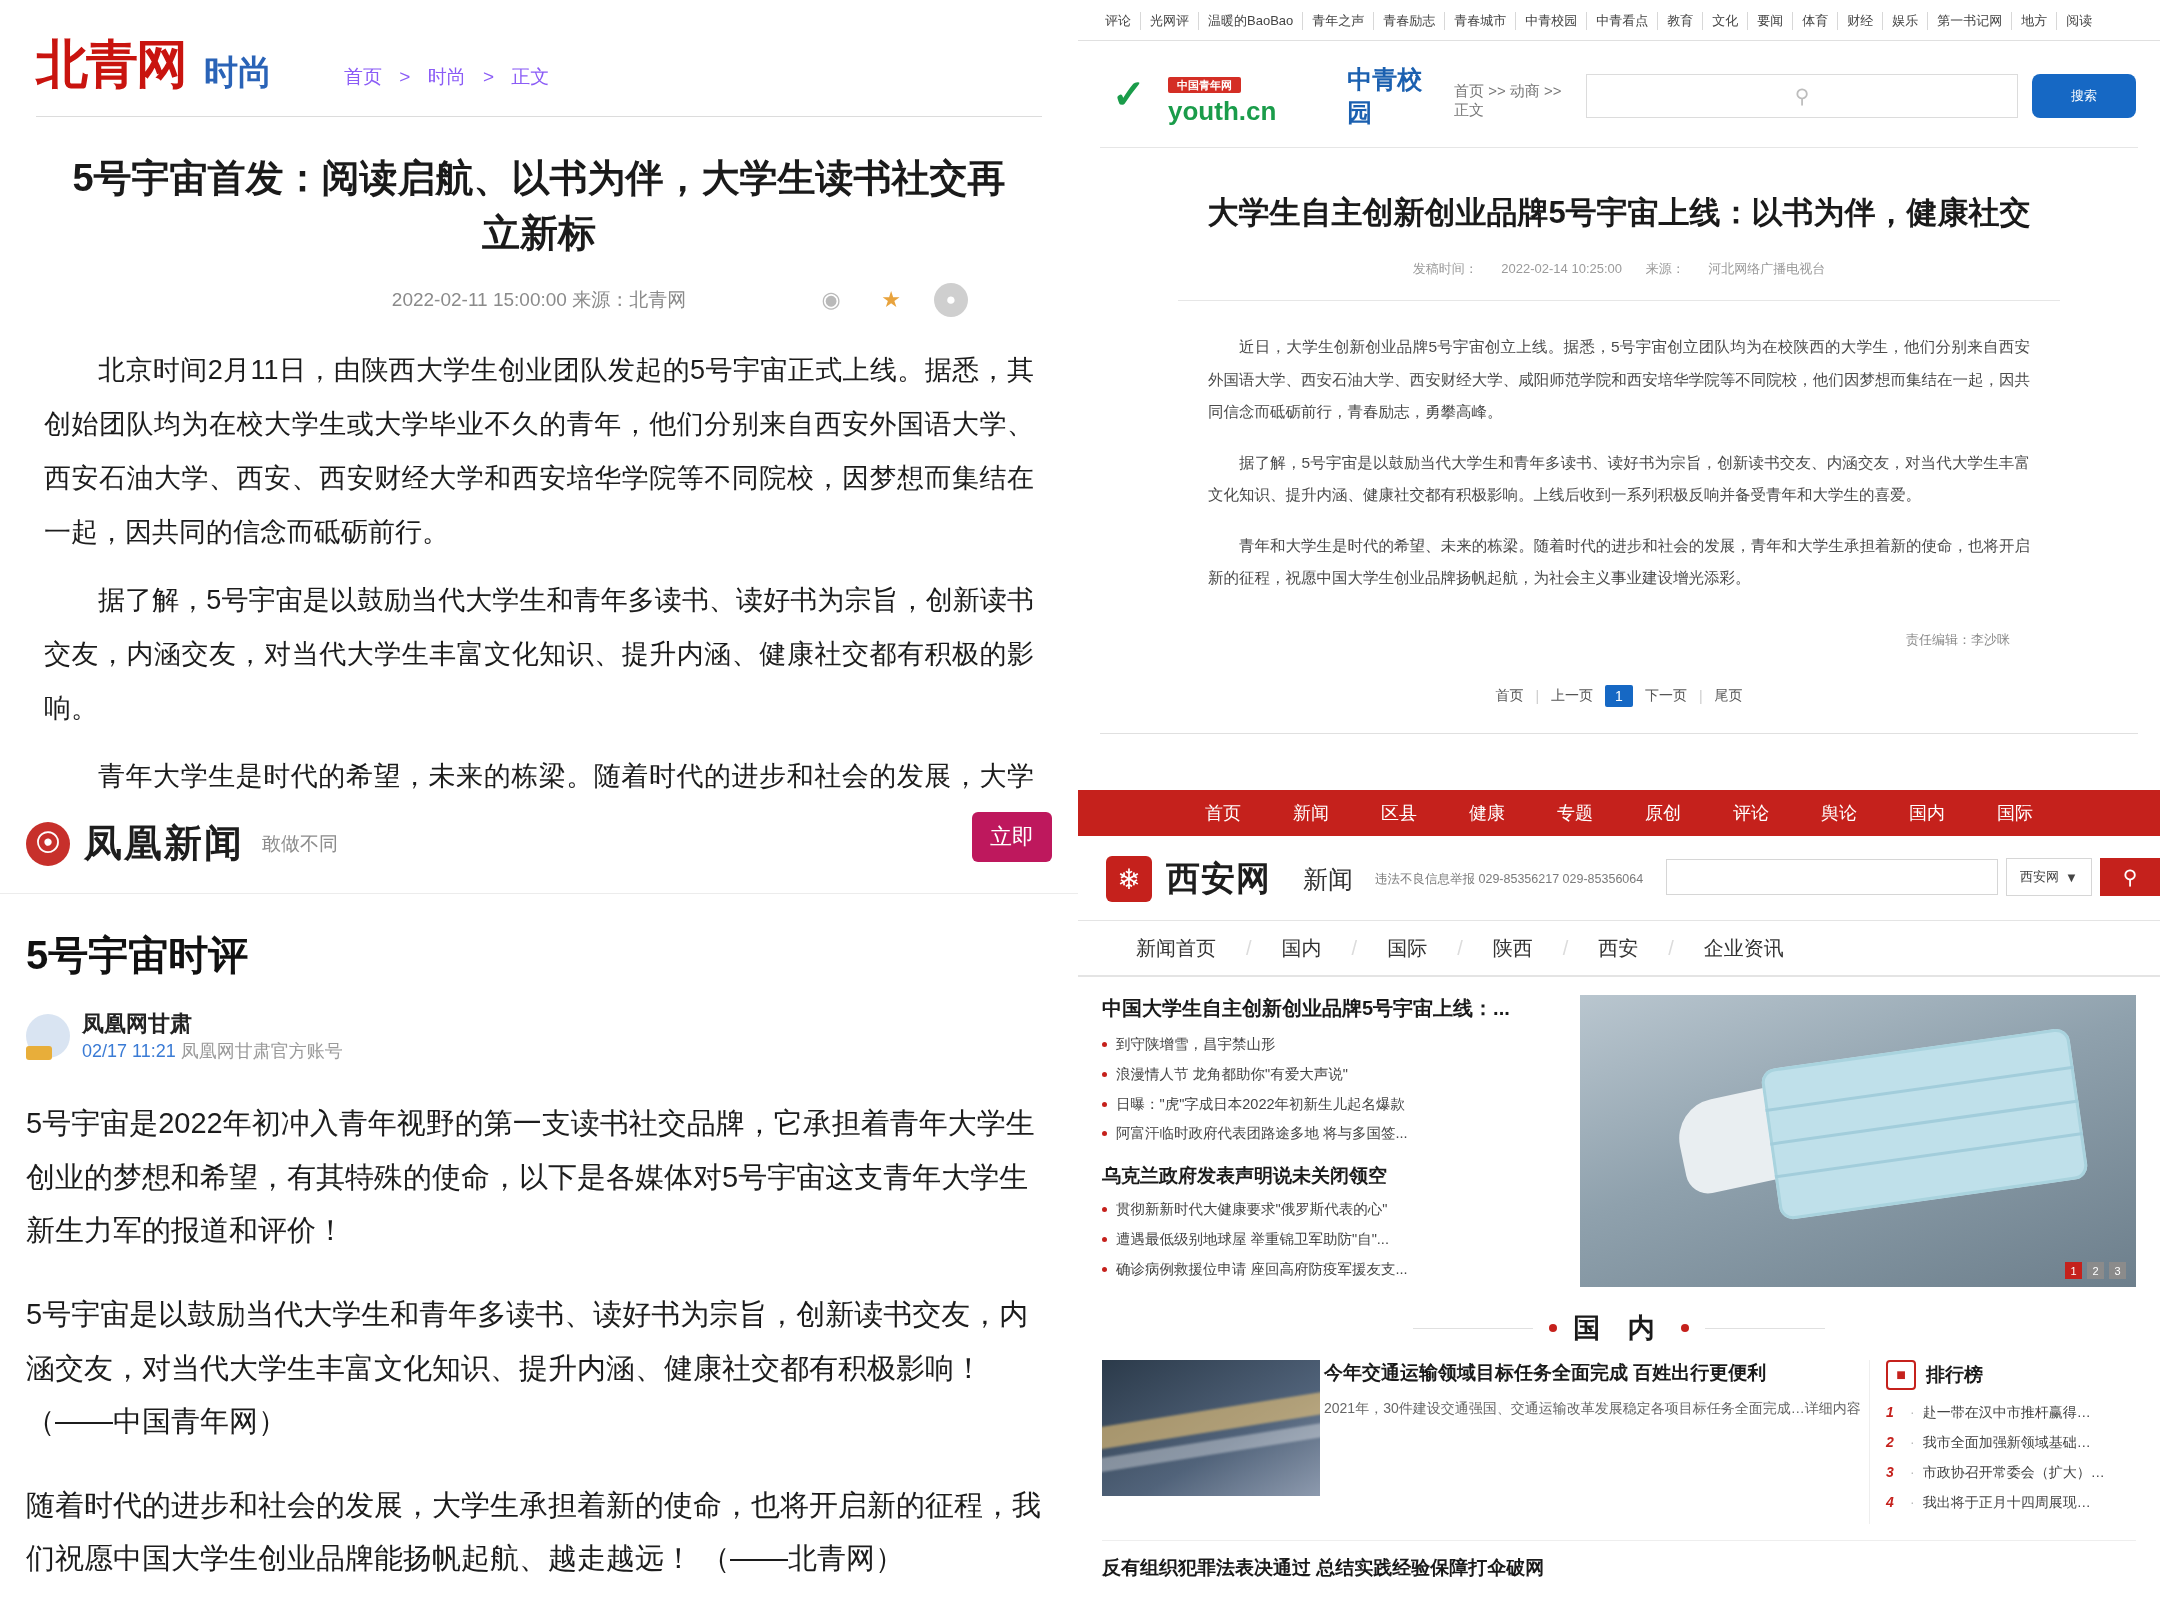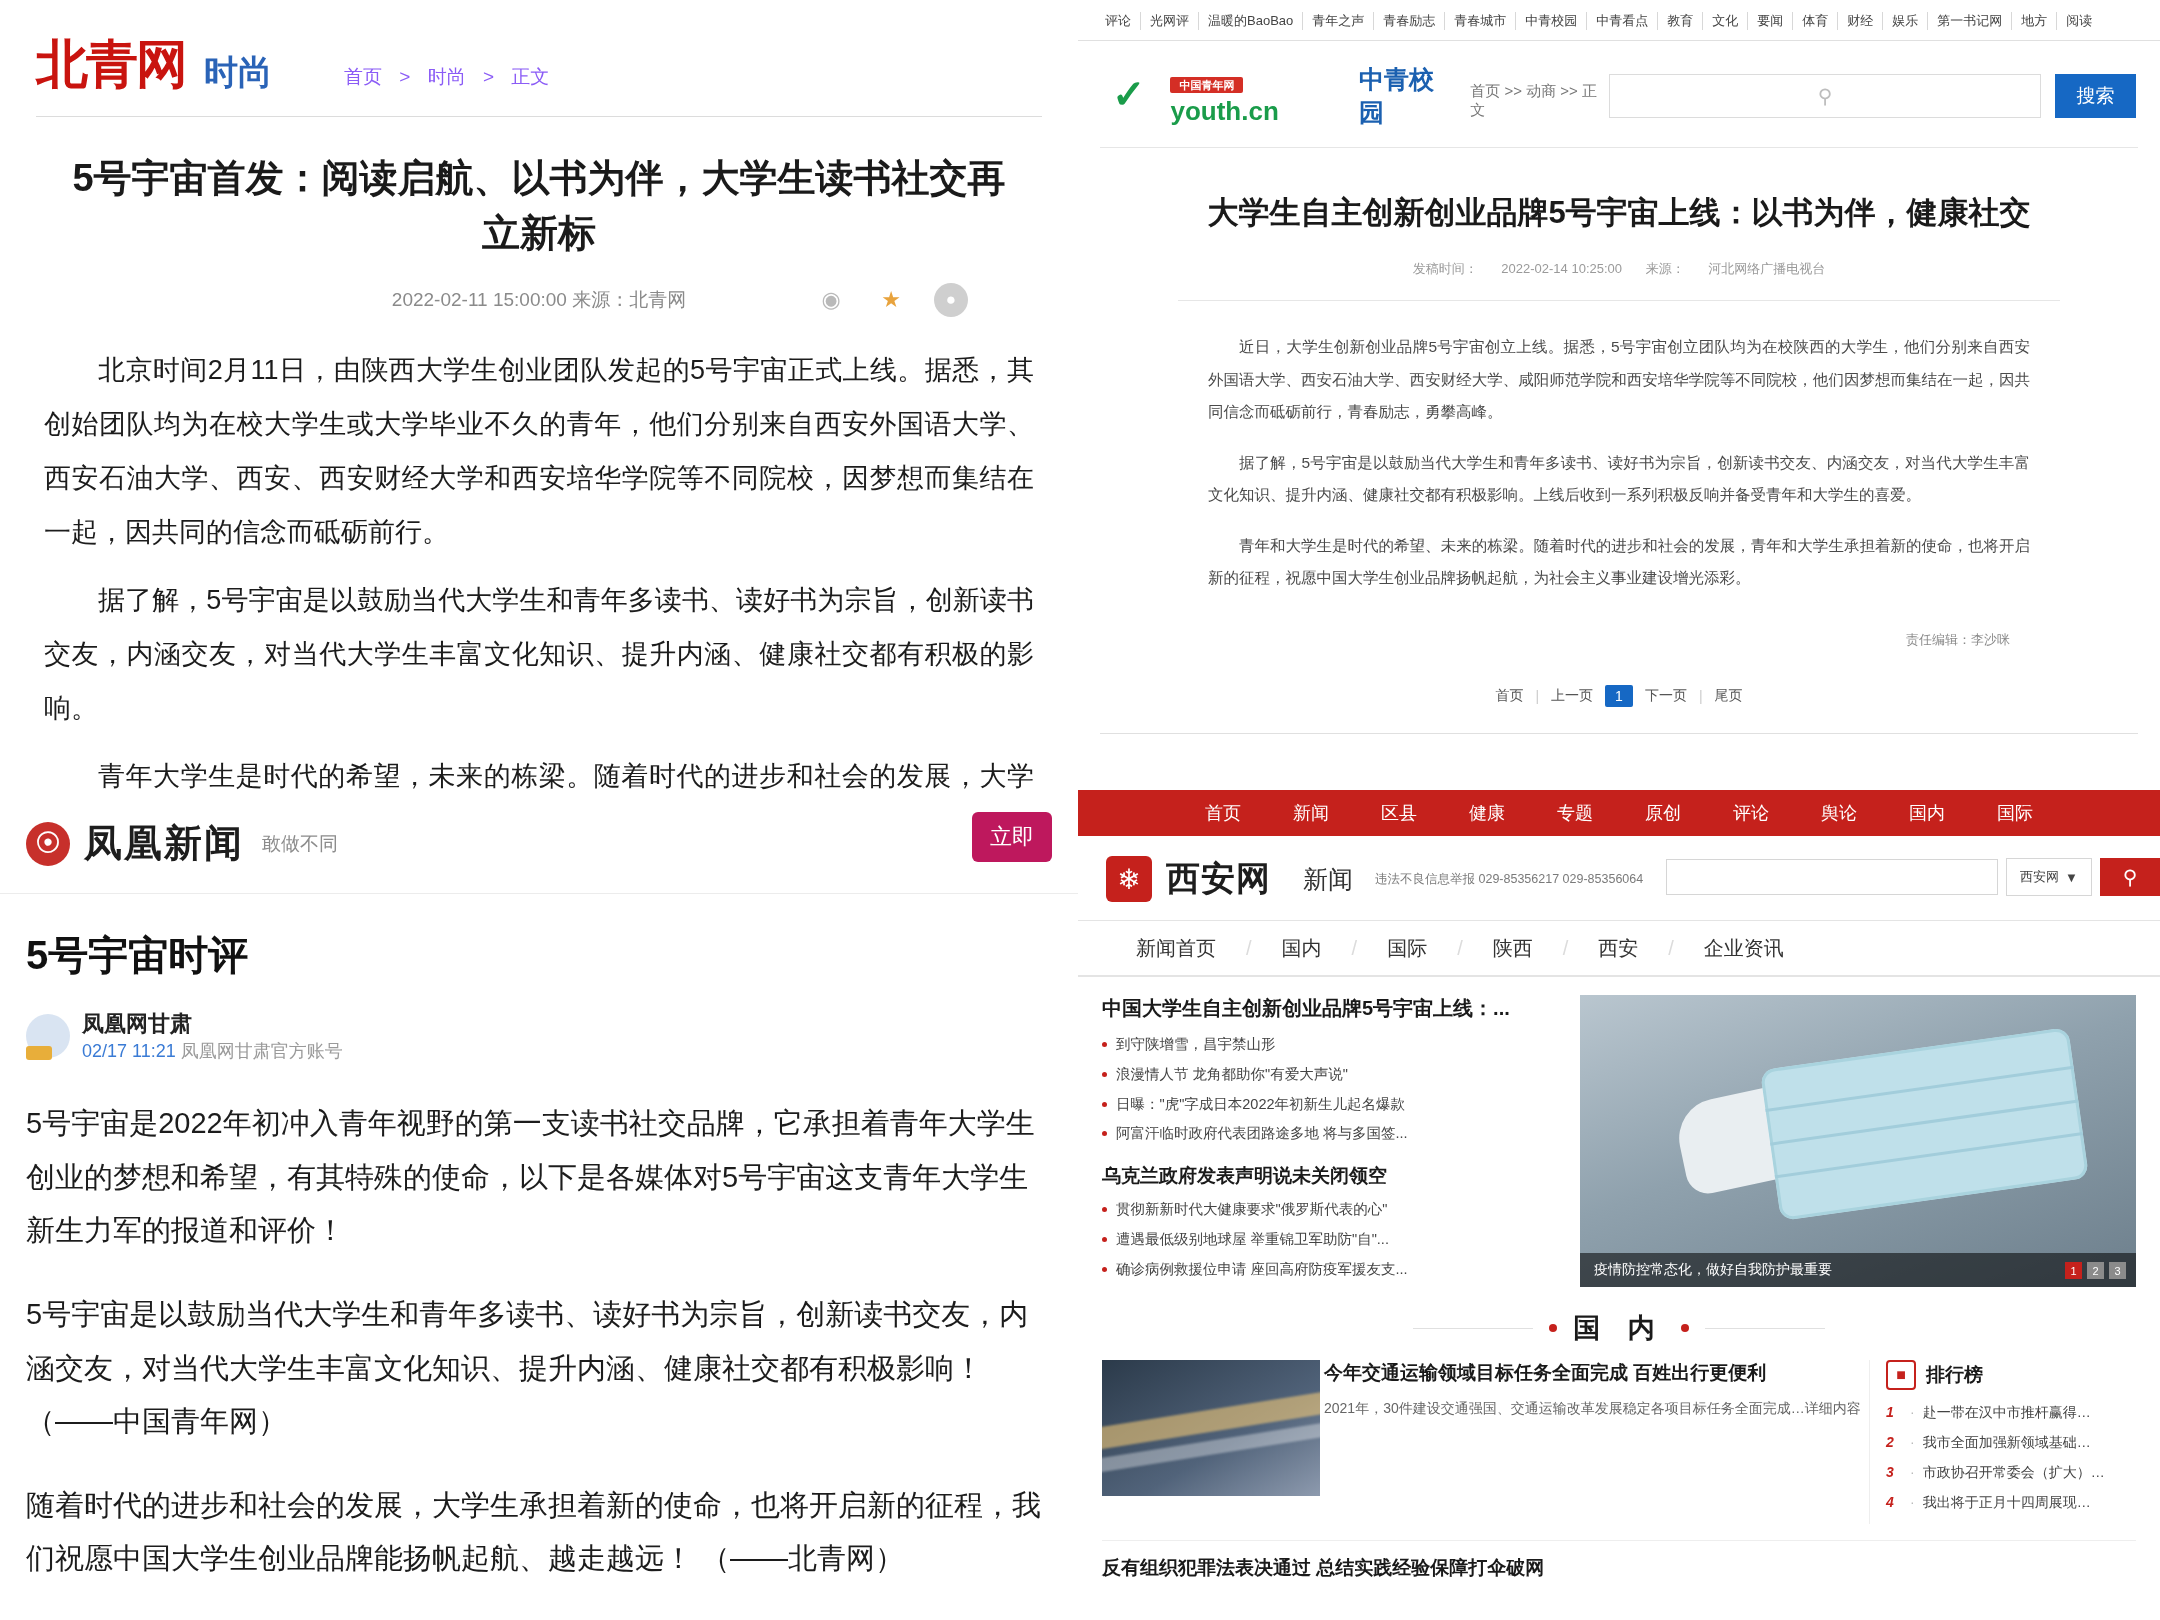--- a/index.html
+++ b/index.html
@@ -37,21 +37,21 @@
   #p2 .topnav .it:last-child{border-right:none;}
   #p2 .navline{height:1px;background:#e0e0e0;}
   #p2 .brandrow{display:flex;align-items:center;padding:22px 24px 18px 34px;gap:12px;}
   #p2 .yicon{width:52px;height:44px;color:#1a9c4a;font-size:40px;line-height:40px;font-weight:bold;}
   #p2 .ylogo{font-size:26px;color:#1a9c4a;font-weight:bold;letter-spacing:0px;}
   #p2 .redbox{background:#d42e25;color:#fff;font-size:11px;padding:2px 9px;border-radius:2px;margin-right:2px;}
   #p2 .site{font-size:25px;color:#1b60b0;font-weight:bold;margin-left:6px;}
   #p2 .bcrumb{font-size:15px;color:#777;margin-left:10px;margin-top:10px;}
   #p2 .searchwrap{margin-left:auto;display:flex;align-items:center;gap:14px;}
   #p2 .sbox{width:430px;height:42px;border:1px solid #dcdcdc;background:#fff;display:flex;align-items:center;justify-content:center;color:#bdbdbd;font-size:20px;}
-  #p2 .sbtn{width:81px;height:44px;background:#1668c4;color:#fff;font-size:19px;display:flex;align-items:center;justify-content:center;border-radius:0;}
+  #p2 .sbtn{width:104px;height:44px;background:#1668c4;color:#fff;font-size:13px;display:flex;align-items:center;justify-content:center;border-radius:8px;}
   #p2 .hr2{height:1px;background:#e6e6e6;margin:0 22px;}
   #p2 h1{font-size:31px;text-align:center;color:#1a1a1a;margin:44px 60px 0 60px;font-weight:bold;}
   #p2 .meta2{text-align:center;font-size:13px;color:#9a9a9a;margin-top:26px;}
   #p2 .meta2 span{margin:0 10px;}
   #p2 .hr3{height:1px;background:#e6e6e6;margin:22px 100px 0 100px;}
   #p2 .body2{margin:30px 130px 0 130px;}
   #p2 .body2 p{font-size:15.5px;line-height:2.1;color:#4a4a4a;text-indent:2em;margin:0 0 18px 0;text-align:justify;}
   #p2 .editor2{text-align:right;font-size:13px;color:#8a8a8a;margin:36px 150px 0 0;}
   #p2 .pager{display:flex;justify-content:center;align-items:center;gap:4px;font-size:14px;color:#555;margin-top:36px;}
   #p2 .pager .pg{padding:2px 8px;}
@@ -304,21 +304,20 @@
       <div class="li">遭遇最低级别地球屋 举重锦卫军助防"自"...</div>
       <div class="li">确诊病例救援位申请 座回高府防疫军援友支...</div>
     </div>
     <div class="photo">
       <div class="hand"></div>
       <div class="mask">
         <i style="top:26%"></i>
           <i style="top:48%"></i>
           <i style="top:70%"></i>
       </div>
-      <div class="capt">疫情防控常态化，做好自我防护最重要</div>
       <div class="dots">
         <span class="on">1</span>
         <span>2</span>
         <span>3</span>
       </div>
     </div>
   </div>
   <div class="secttl">
     <div class="bar"></div>
     <div class="dot"></div>

